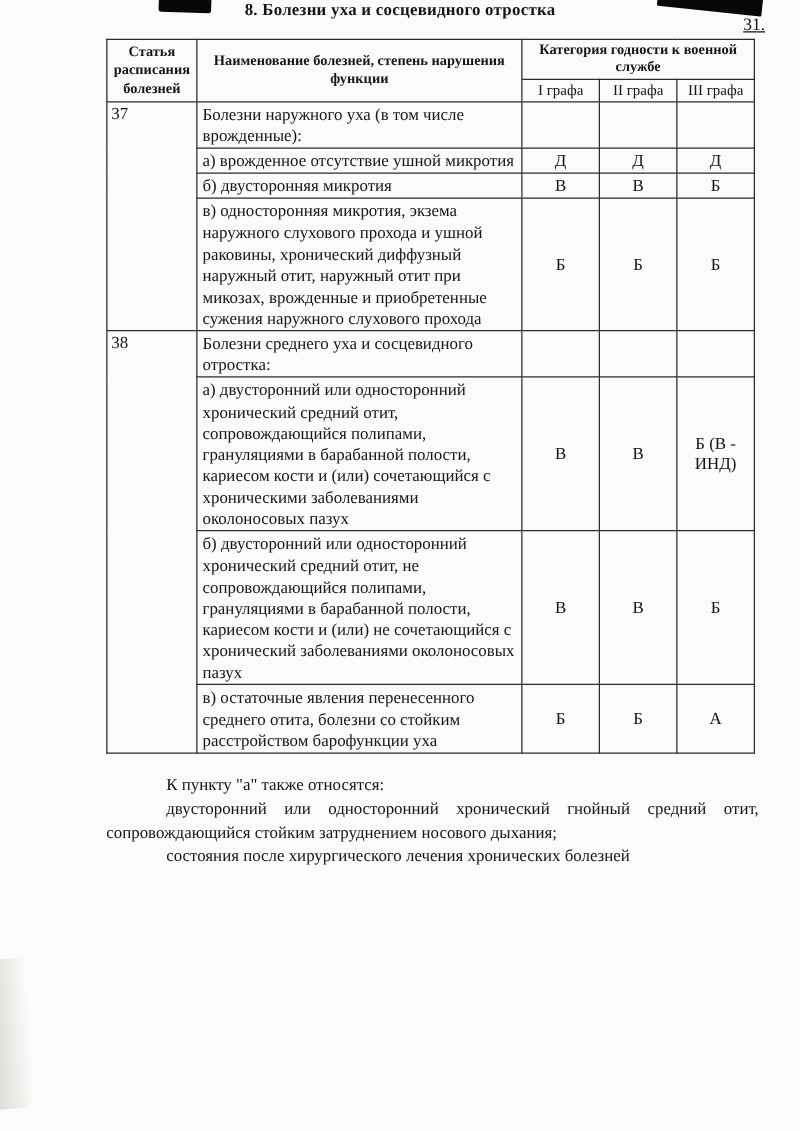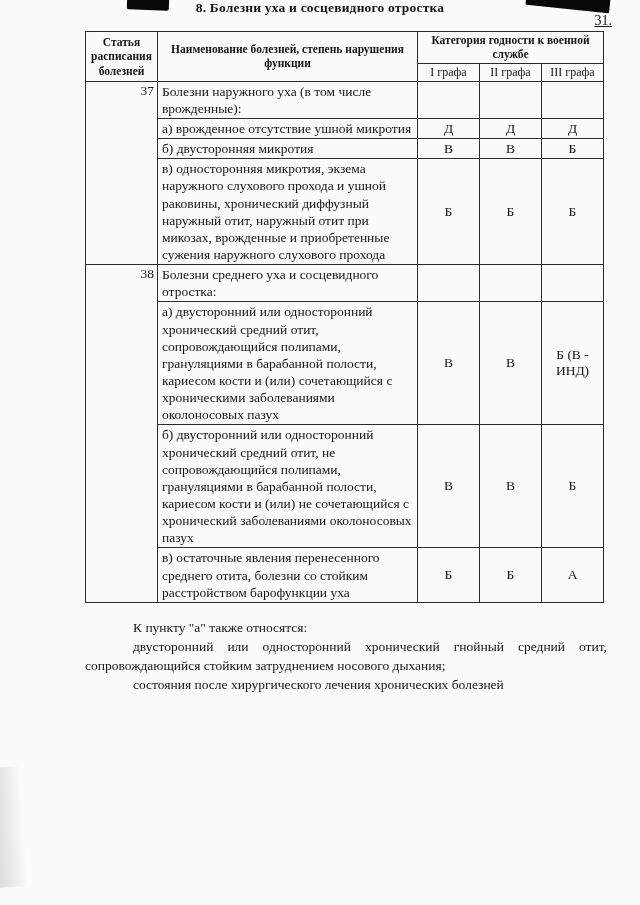--- a/index.html
+++ b/index.html
@@ -18,21 +18,21 @@
   .page-number { position:absolute; top:13px; right:28px; font-size:14px;text-decoration:underline; }
   .doc-title { text-align:center; font-weight:bold; font-size:13.5px; letter-spacing:.2px; }
   table { border-collapse:collapse; margin:15px 0 0 85px; width:518px; font-size:13.5px; table-layout:fixed; }
   th, td { border:1px solid #2b2b2b; padding:1px 3px; vertical-align:top; }
   col.c-article { width:72px; }
   col.c-name { width:260px; }
   col.c-grade { width:62px; }
   thead th { text-align:center; vertical-align:middle; }
   .th-main { font-weight:bold; font-size:11.5px; line-height:1.25; }
   .th-sub { font-weight:normal; font-size:12px; padding:1px 1px; }
-  td.cell-article { text-align:right; }
+  td.cell-article { text-align:left; }
   td.cell-name { text-align:left; line-height:1.27; padding-left:4px; padding-right:4px; }
   td.cell-cat { text-align:center; vertical-align:middle; line-height:1.2; }
   .notes { margin:15px 34px 0 85px; width:522px; font-size:13.5px; line-height:1.42; }
   .notes p { text-indent:48px; text-align:justify; }
 </style>
 </head>
 <body>
 
 <div class="scan-mark mark-top-left"></div>
 <div class="scan-mark mark-top-right"></div>

